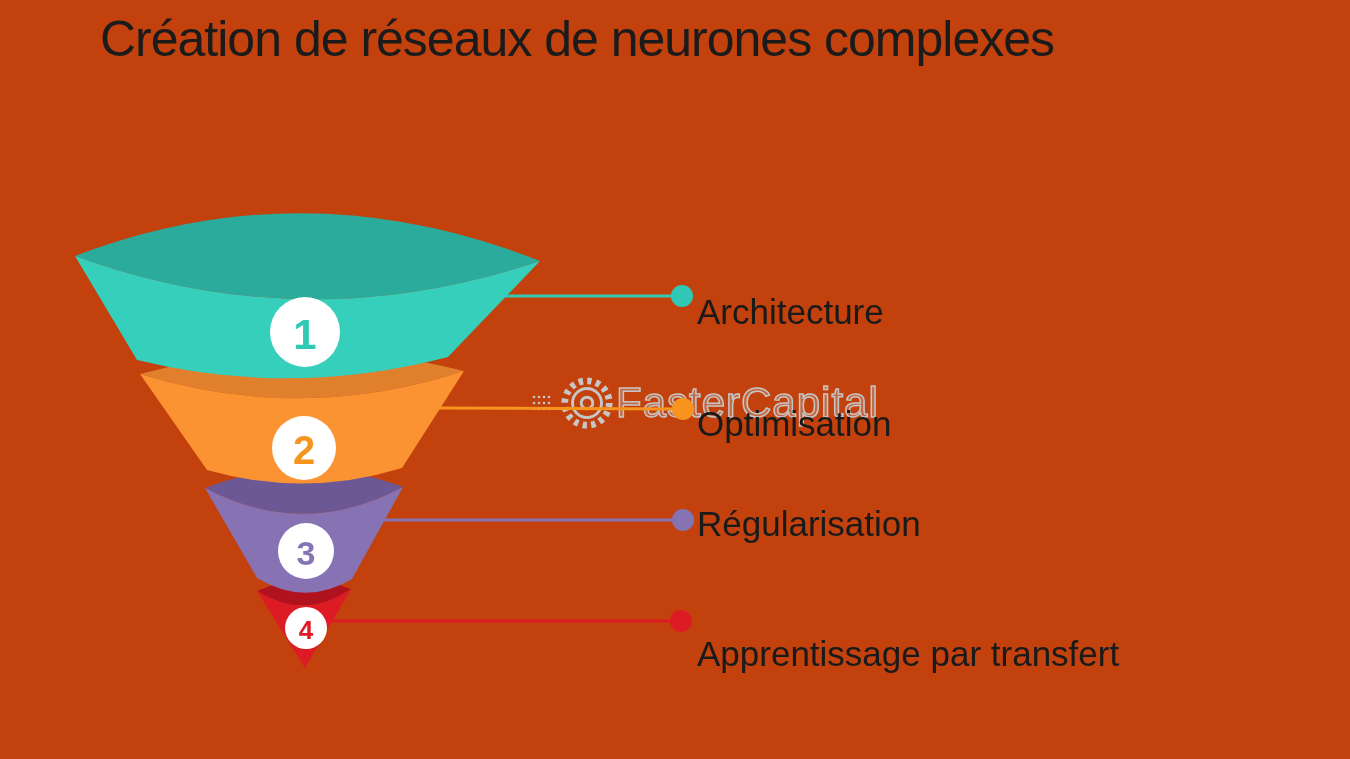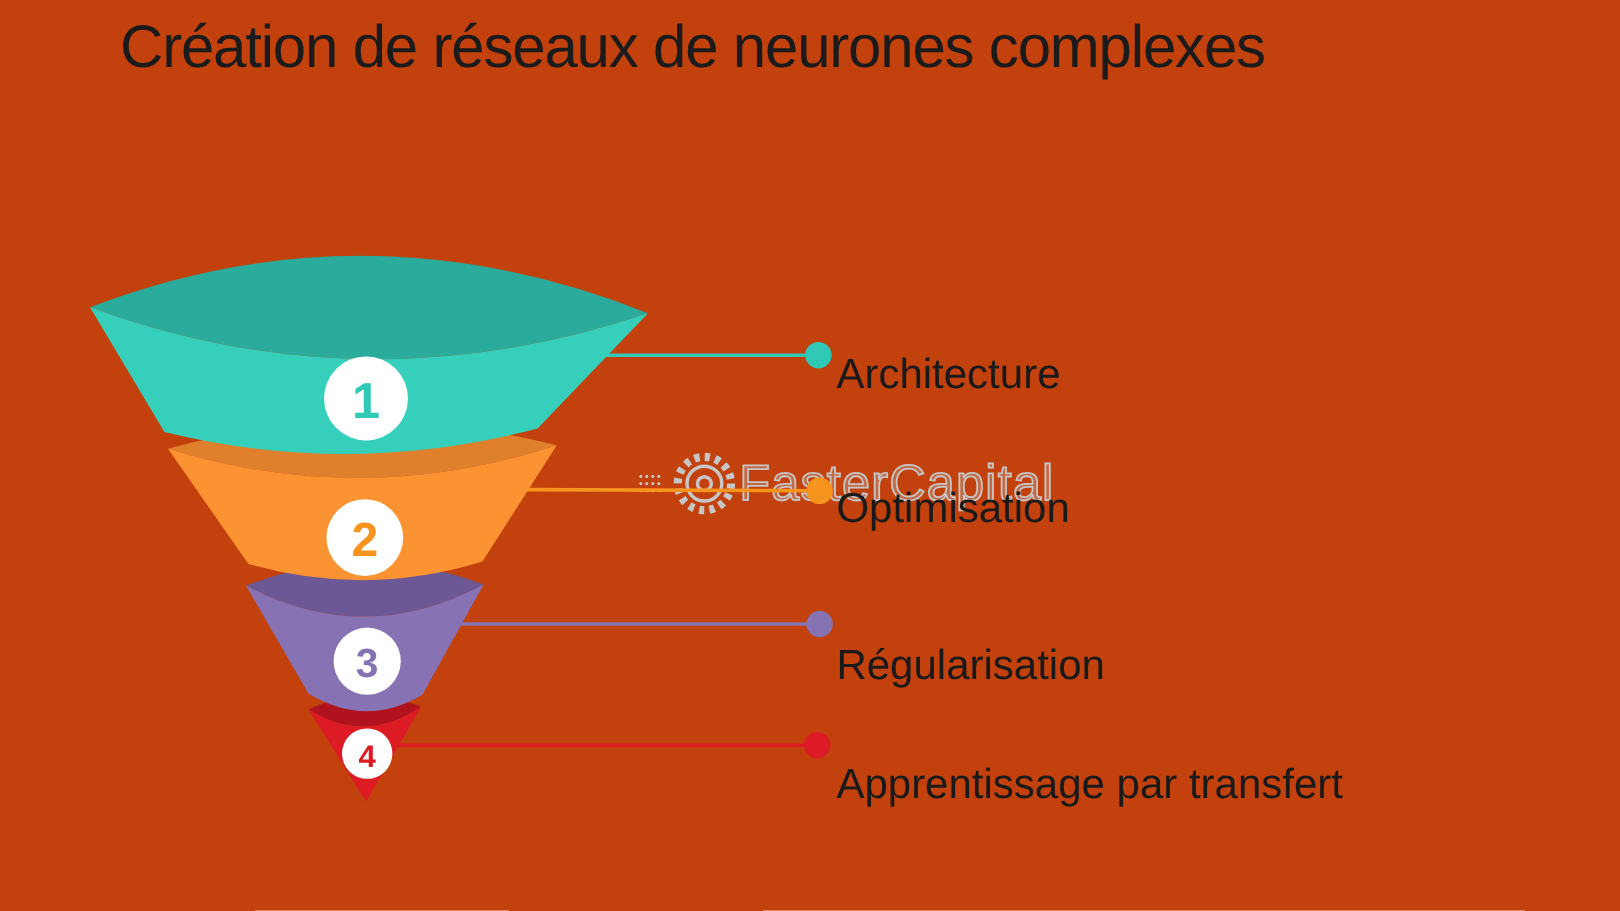--- a/index.html
+++ b/index.html
@@ -24,21 +24,21 @@
   .stage-label{
     position:absolute;
     left:697px;
     height:44px;line-height:44px;
     font-size:35px;
     color:#1a1a1a;
     white-space:nowrap;
   }
   .label-1{top:290px;}
   .label-2{top:402px;}
-  .label-3{top:533px;}
+  .label-3{top:502px;}
   .label-4{top:632px;}
   .watermark{
     position:absolute;
     left:530px;top:374px;
     height:58px;
     display:flex;align-items:center;
     pointer-events:none;
     text-align:center;
   }
   .watermark-text{

